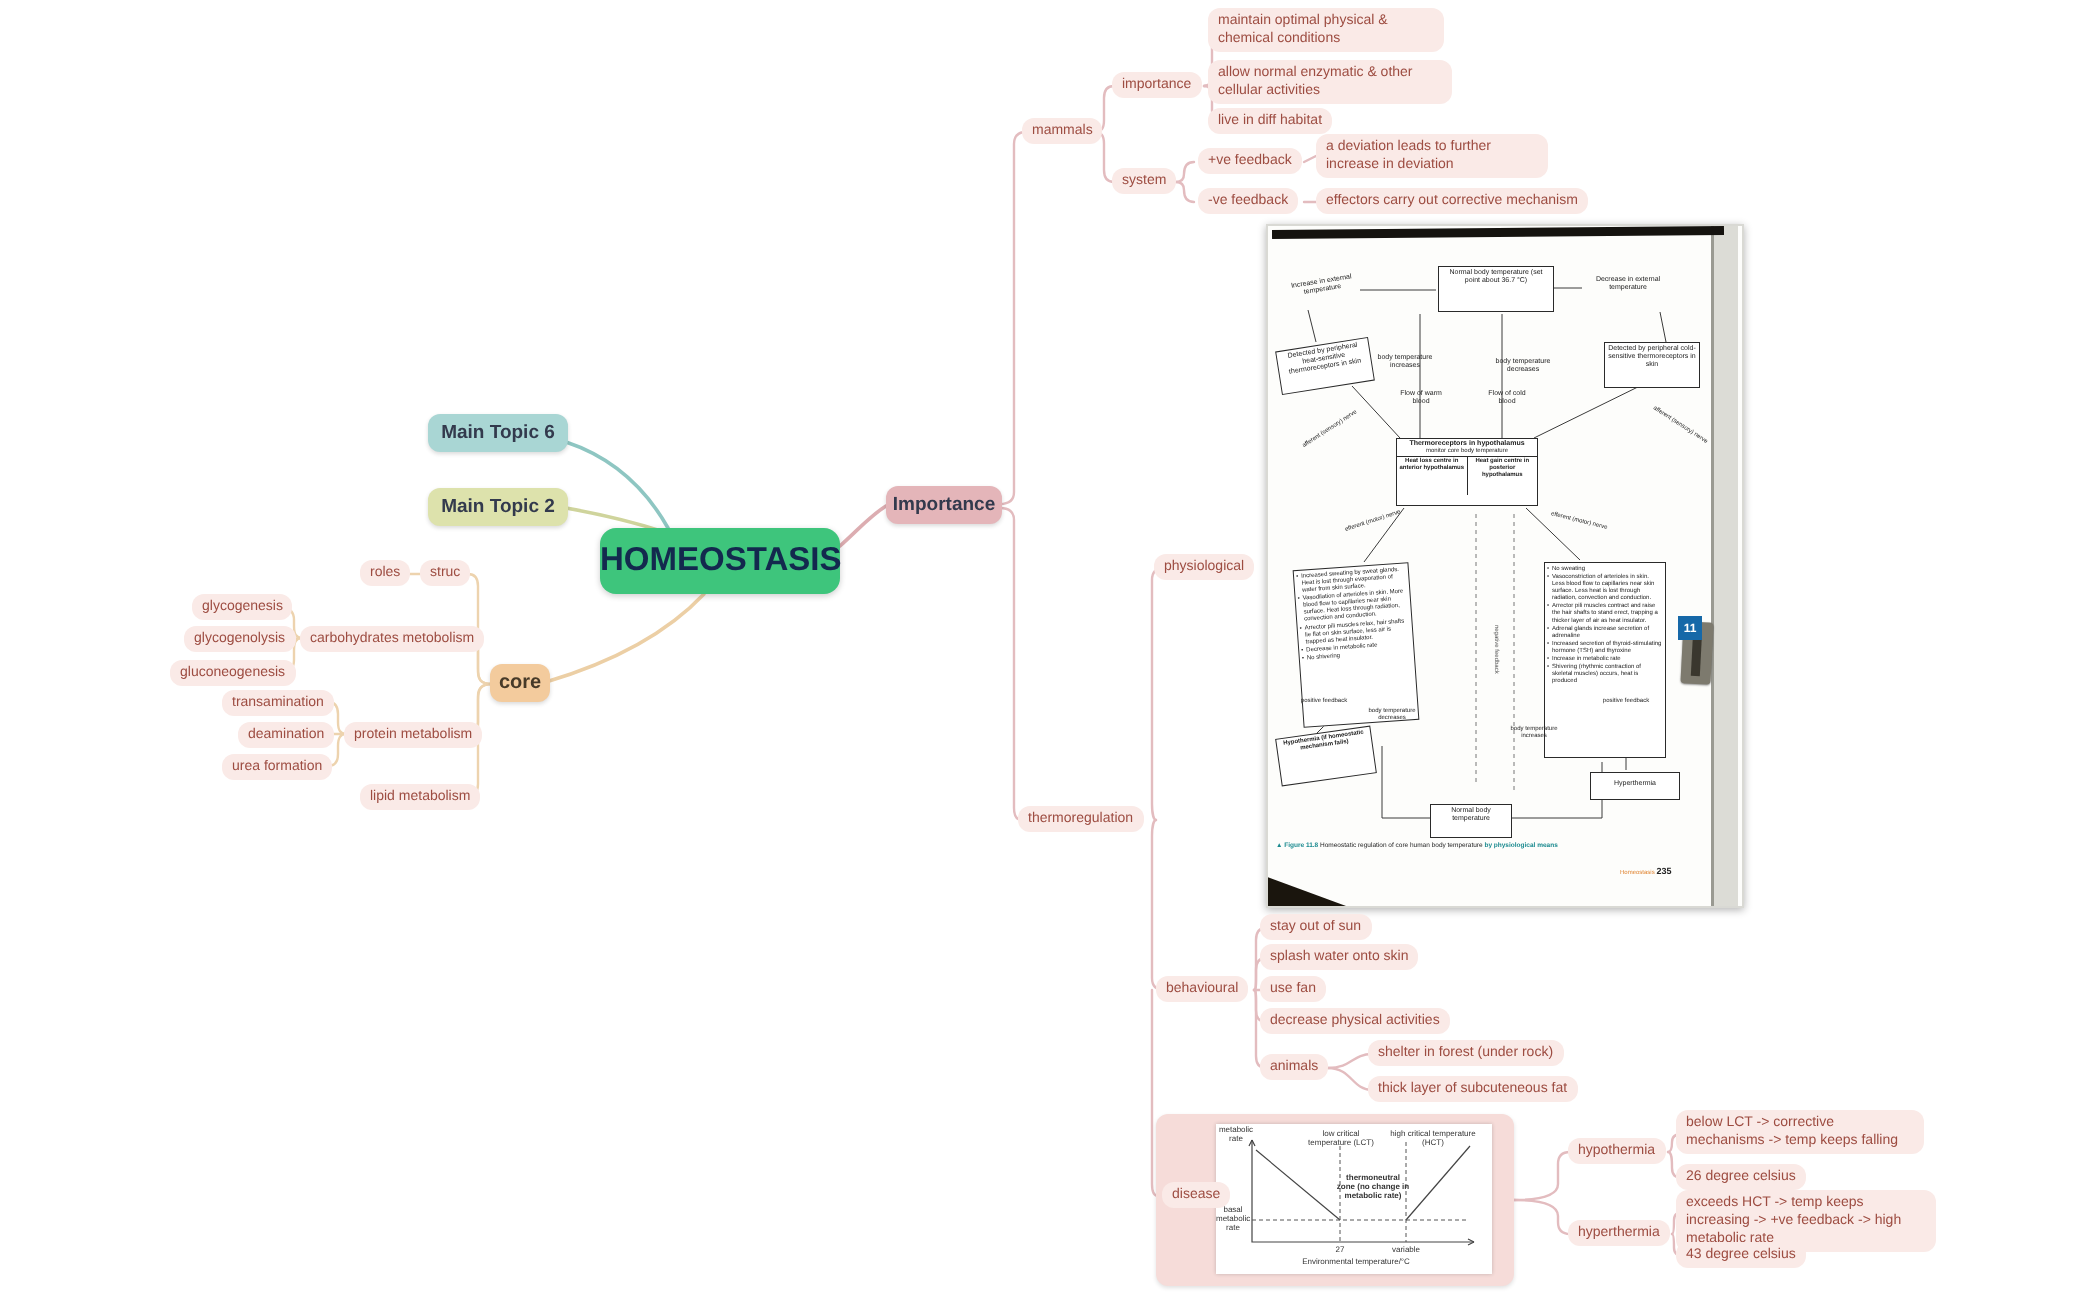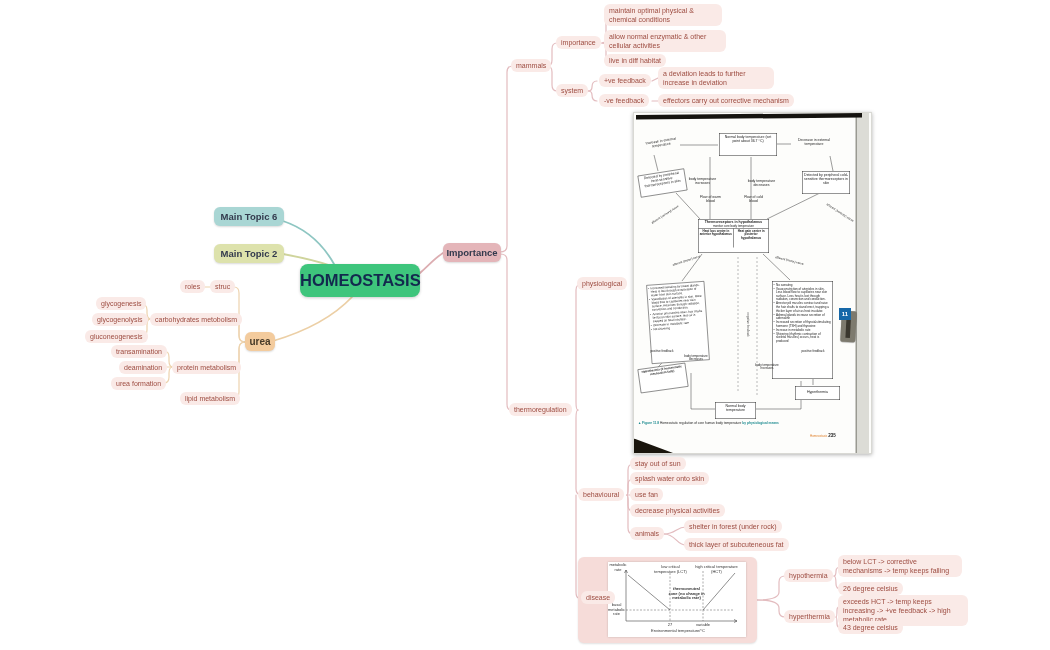--- a/index.html
+++ b/index.html
@@ -85,21 +85,21 @@
         <path d="M836,617 C837,617 837,612 837,610 Q837,606 842,606"></path>
         <path d="M836,617 C837,617 837,622 837,624 Q837,628 842,628"></path>
       </g>
     </g>
   </svg>
 
   <div class="node" id="root-node" style="left:300px;top:264px;">HOMEOSTASIS</div>
   <div class="node topic" style="left:214px;top:207px;width:70px;background:#a9d6d4;">Main Topic 6</div>
   <div class="node topic" style="left:214px;top:244px;width:70px;background:#dde2ac;">Main Topic 2</div>
   <div class="node topic" style="left:443px;top:243px;width:58px;background:#e4b5b9;">Importance</div>
-  <div class="node topic" style="left:245px;top:332px;width:30px;background:#f3cb9d;font-size:10px;color:#473a28;">urea</div>
+  <div class="node topic" style="left:245px;top:332px;width:30px;background:#f3cb9d;font-size:10px;color:#473a28;">core</div>
 
   <div class="node leaf" style="left:180px;top:280px;">roles</div>
   <div class="node leaf" style="left:210px;top:280px;">struc</div>
   <div class="node leaf" style="left:96px;top:297px;">glycogenesis</div>
   <div class="node leaf" style="left:92px;top:313px;">glycogenolysis</div>
   <div class="node leaf" style="left:85px;top:330px;">gluconeogenesis</div>
   <div class="node leaf" style="left:150px;top:313px;">carbohydrates metobolism</div>
   <div class="node leaf" style="left:111px;top:345px;">transamination</div>
   <div class="node leaf" style="left:119px;top:361px;">deamination</div>
   <div class="node leaf" style="left:111px;top:377px;">urea formation</div>

